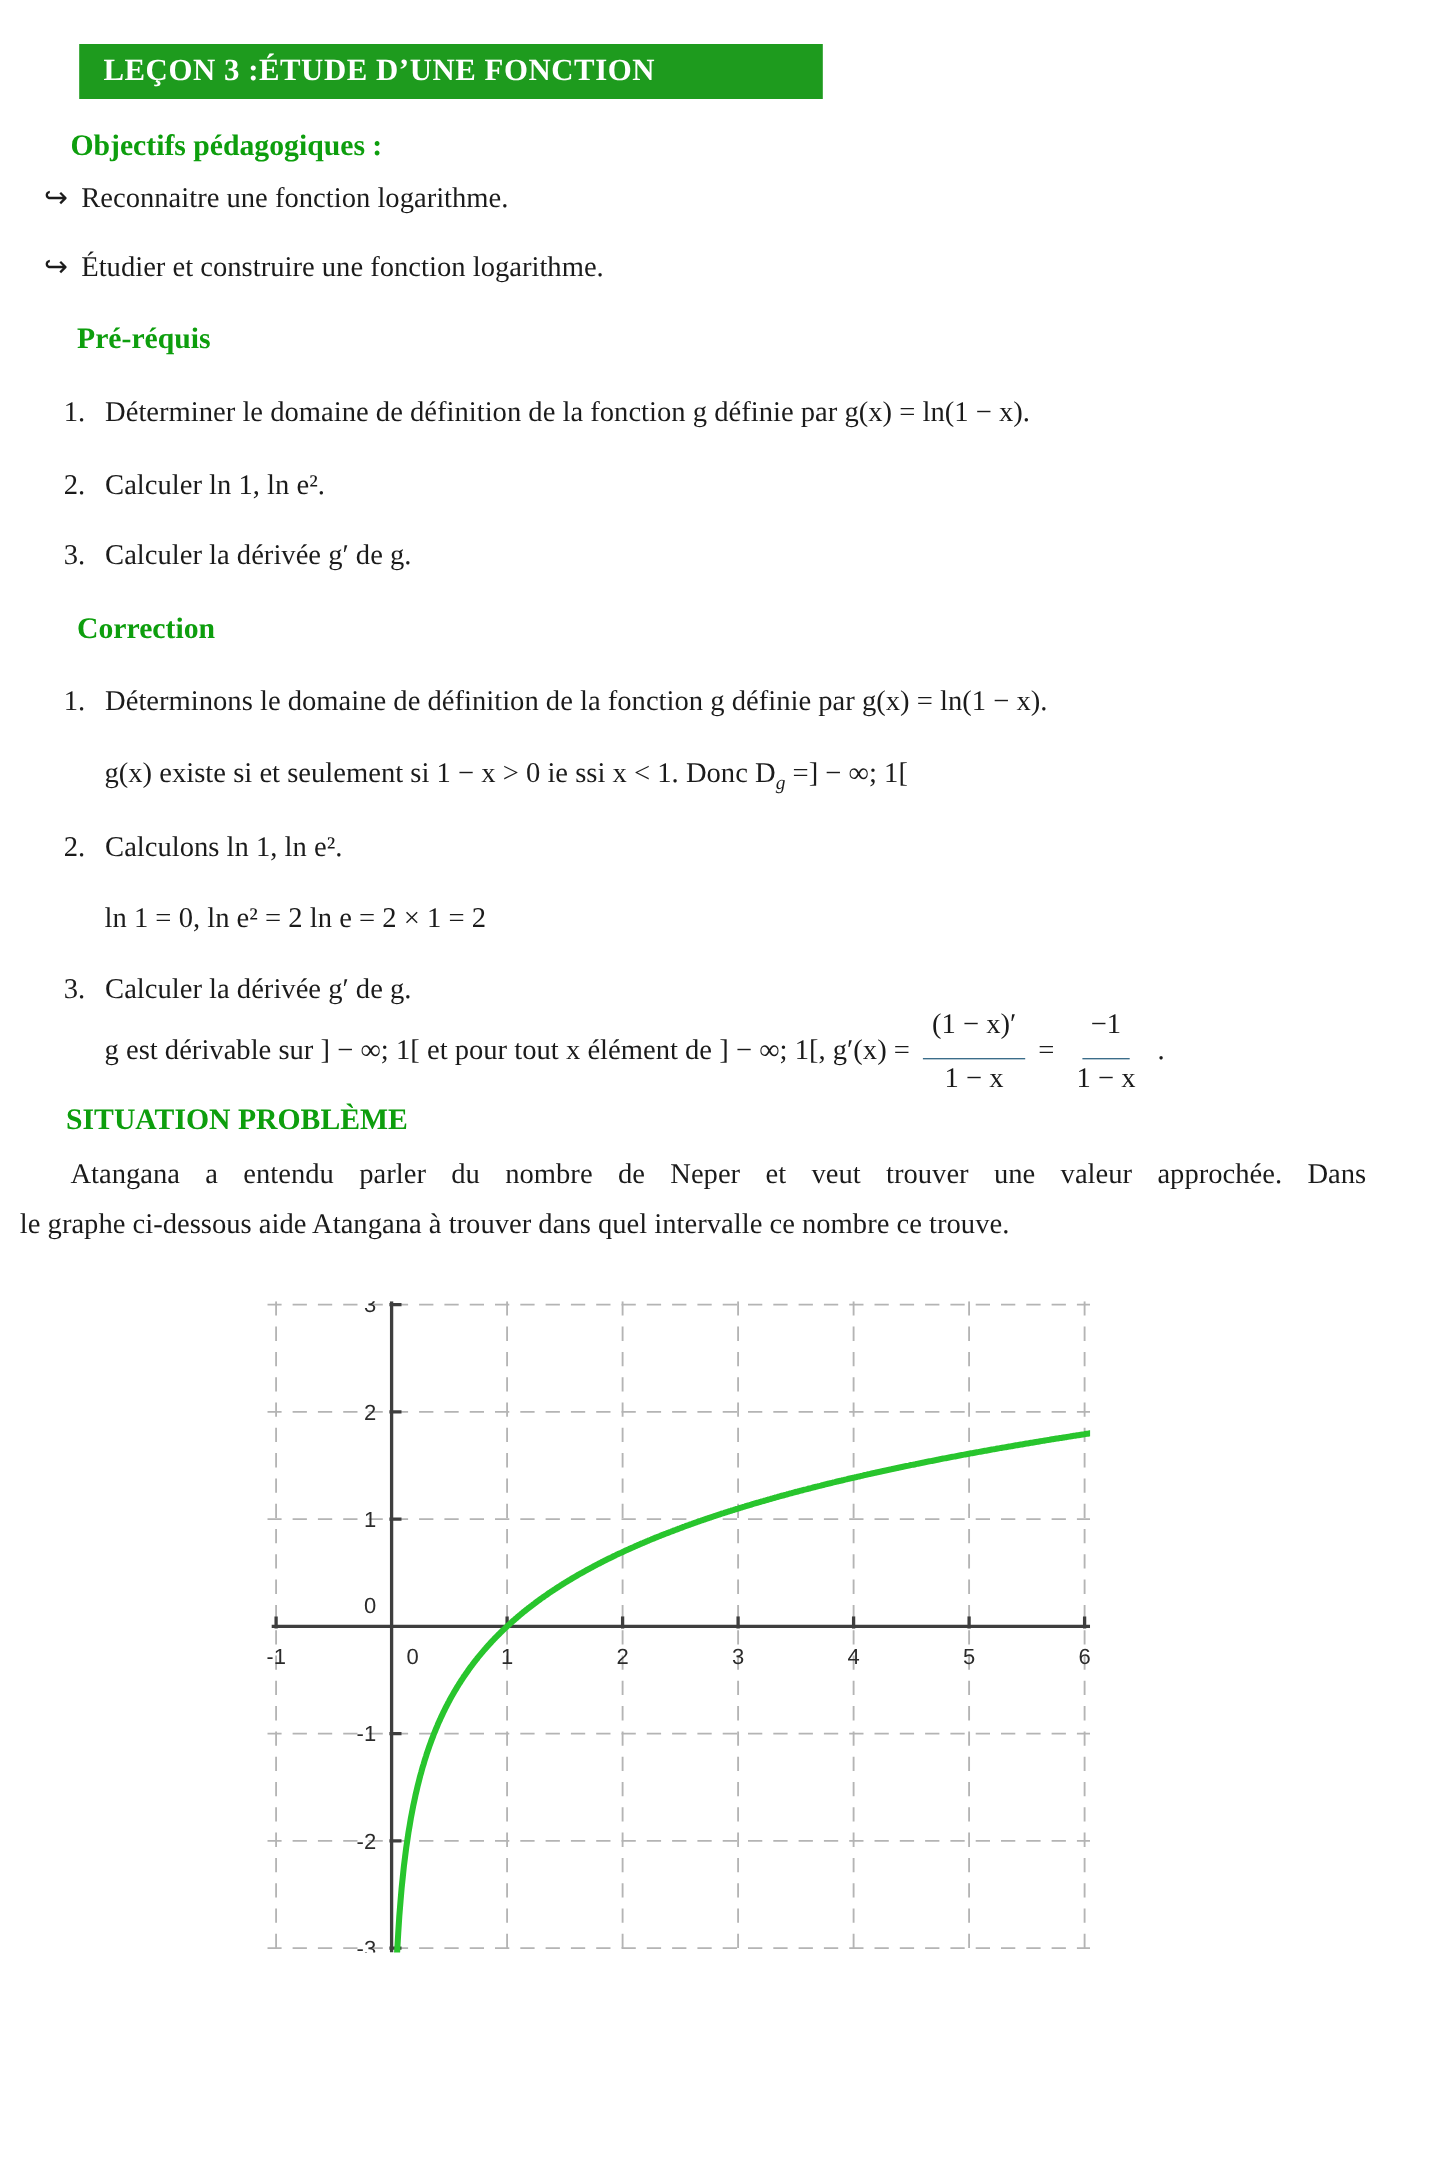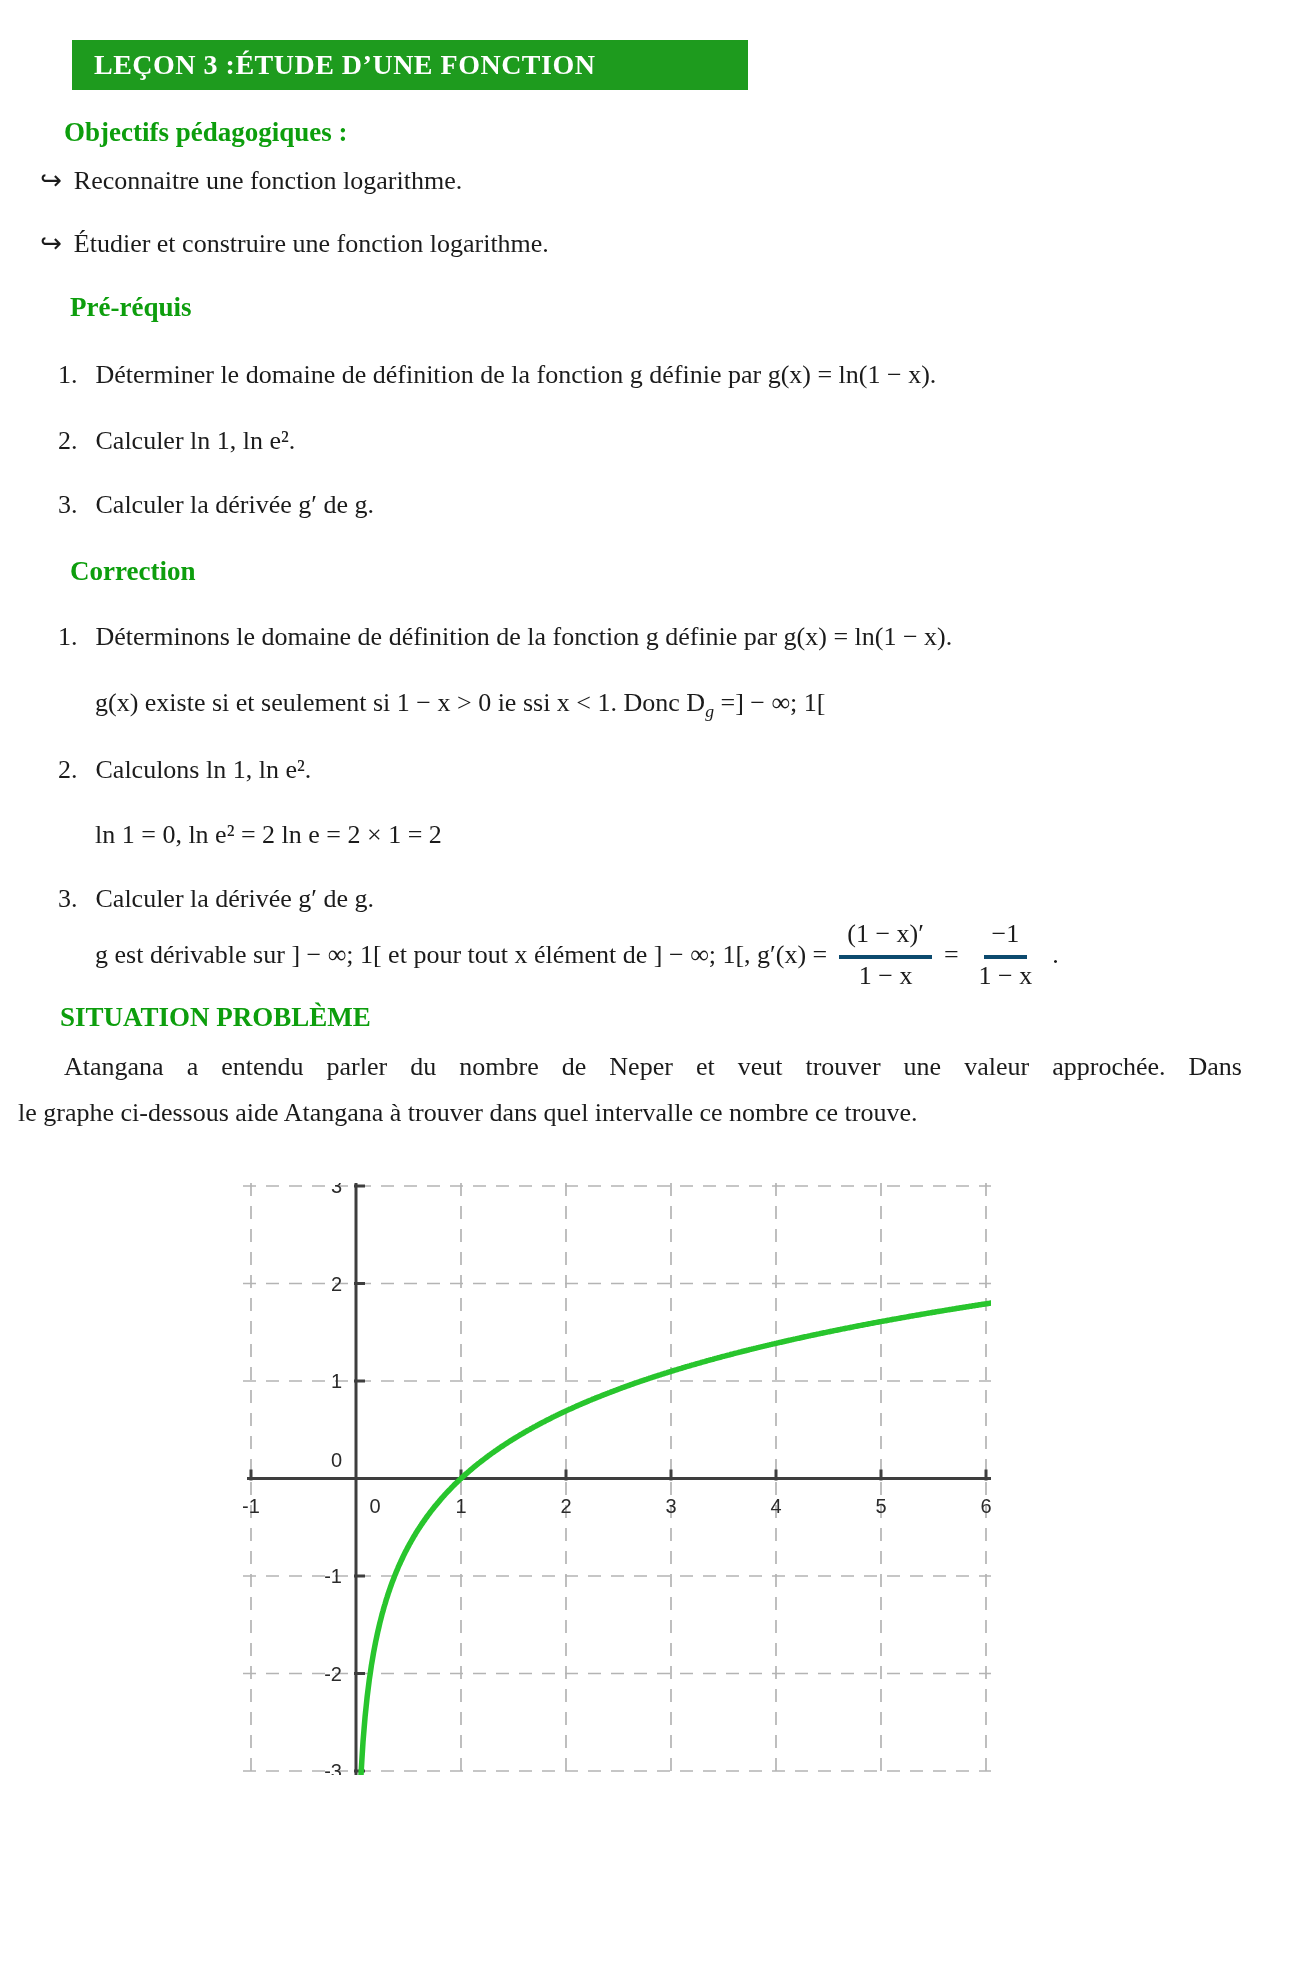--- a/index.html
+++ b/index.html
@@ -42,21 +42,21 @@
   sub.var { font-size: 0.68em; font-style: italic; }
   .frac-line { display: flex; align-items: center; }
   .frac {
     display: inline-flex;
     flex-direction: column;
     align-items: center;
     margin: 0 12px;
     font-size: 26px;
     line-height: 1.15;
   }
-  .frac .fnum { padding: 0 8px 6px 8px; border-bottom: 4px solid #0c4a6e; }
+  .frac .fnum { padding: 0 8px 16px 8px; border-bottom: 1px solid #0c4a6e; }
   .frac .fden { padding: 2px 8px 0 8px; }
   .justify-line {
     white-space: normal;
     text-align: justify;
     text-align-last: justify;
     width: 1178px;
   }
   .graph-wrap {
     position: absolute;
     left: 243px; top: 1183px;

